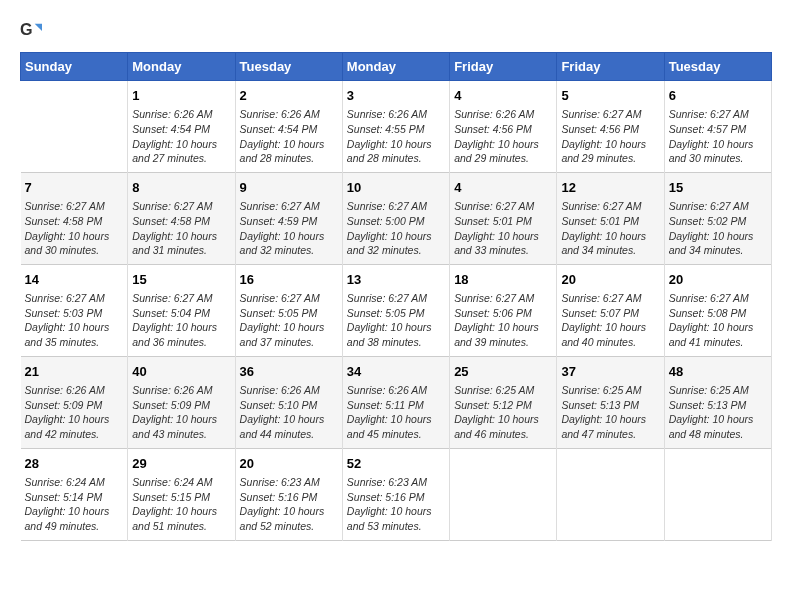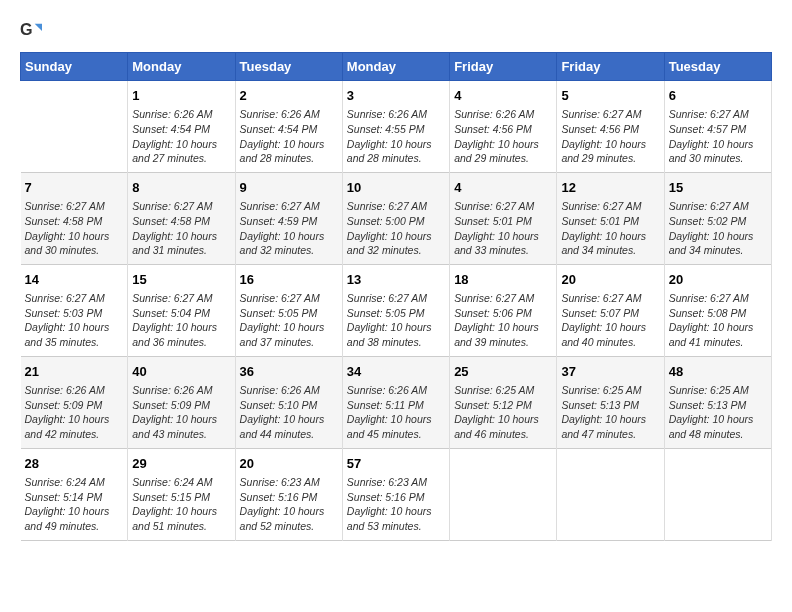--- a/index.html
+++ b/index.html
@@ -336,21 +336,21 @@
 and 51 minutes.</div>
         </td>
         <td>
           <span class="day-number">20</span>
           <div class="day-info" style="white-space: pre-line;">Sunrise: 6:23 AM
 Sunset: 5:16 PM
 Daylight: 10 hours
 and 52 minutes.</div>
         </td>
         <td>
-          <span class="day-number">57</span>
+          <span class="day-number">52</span>
           <div class="day-info" style="white-space: pre-line;">Sunrise: 6:23 AM
 Sunset: 5:16 PM
 Daylight: 10 hours
 and 53 minutes.</div>
         </td>
         <td></td>
         <td></td>
         <td></td>
       </tr>
     </tbody>

